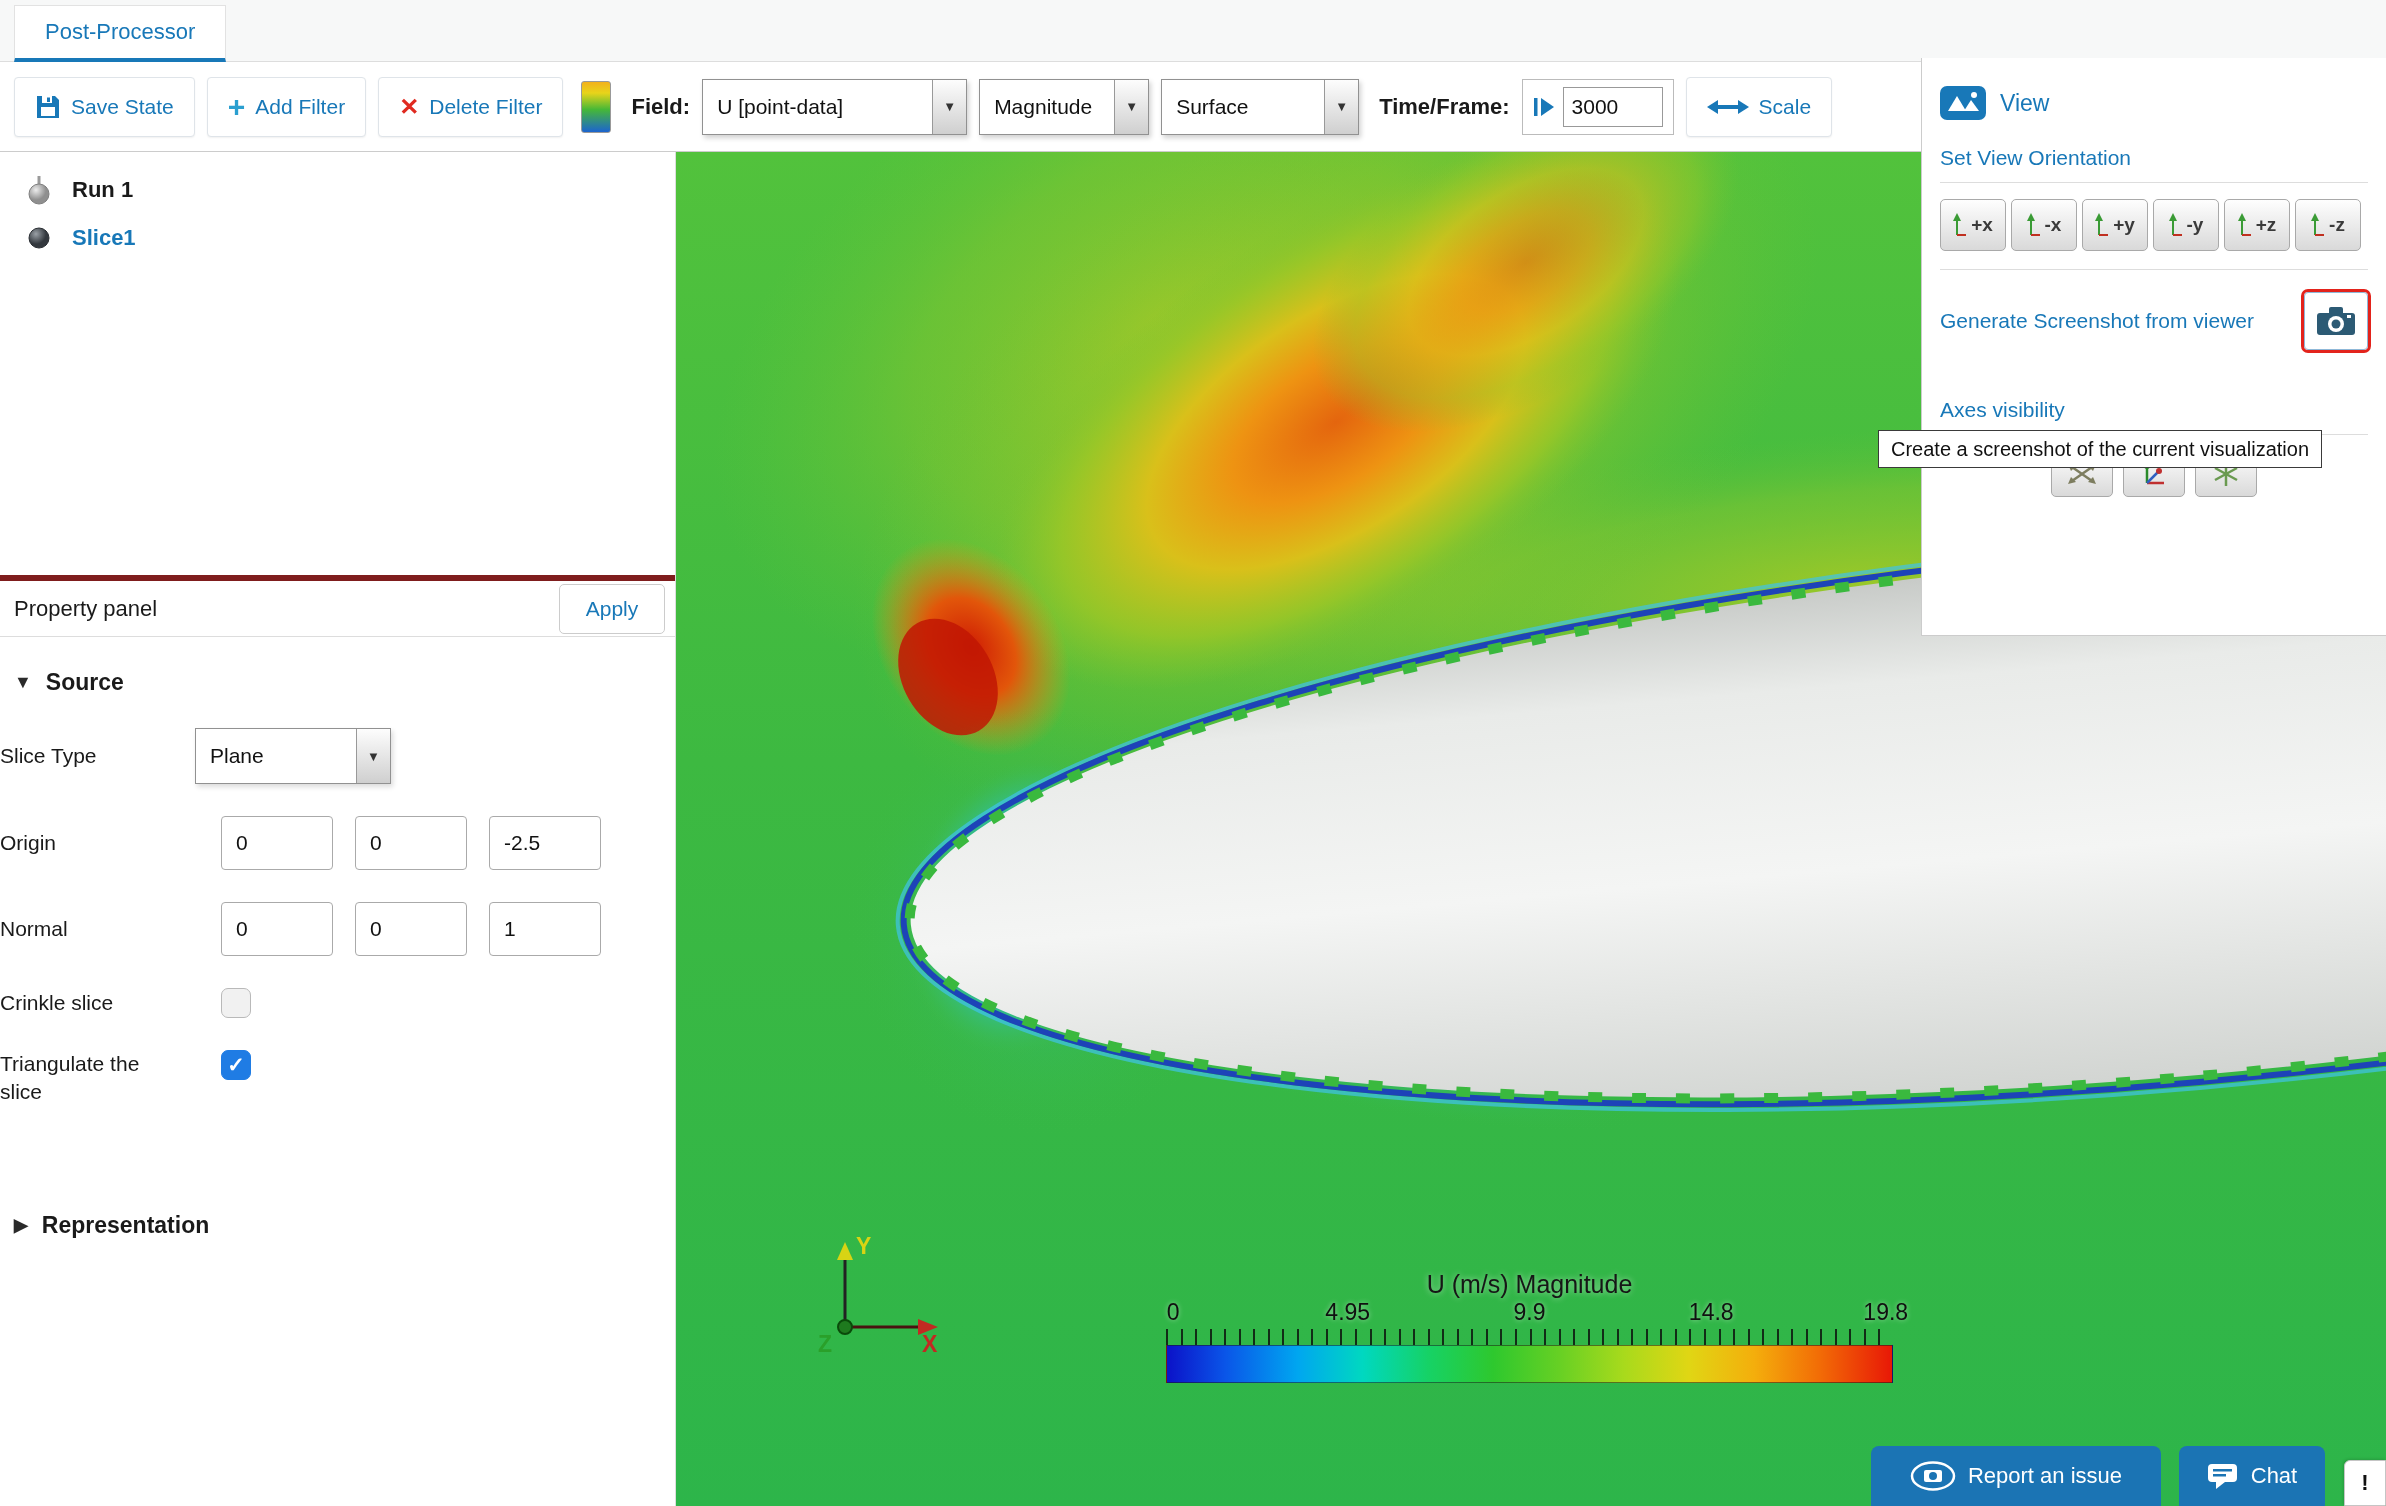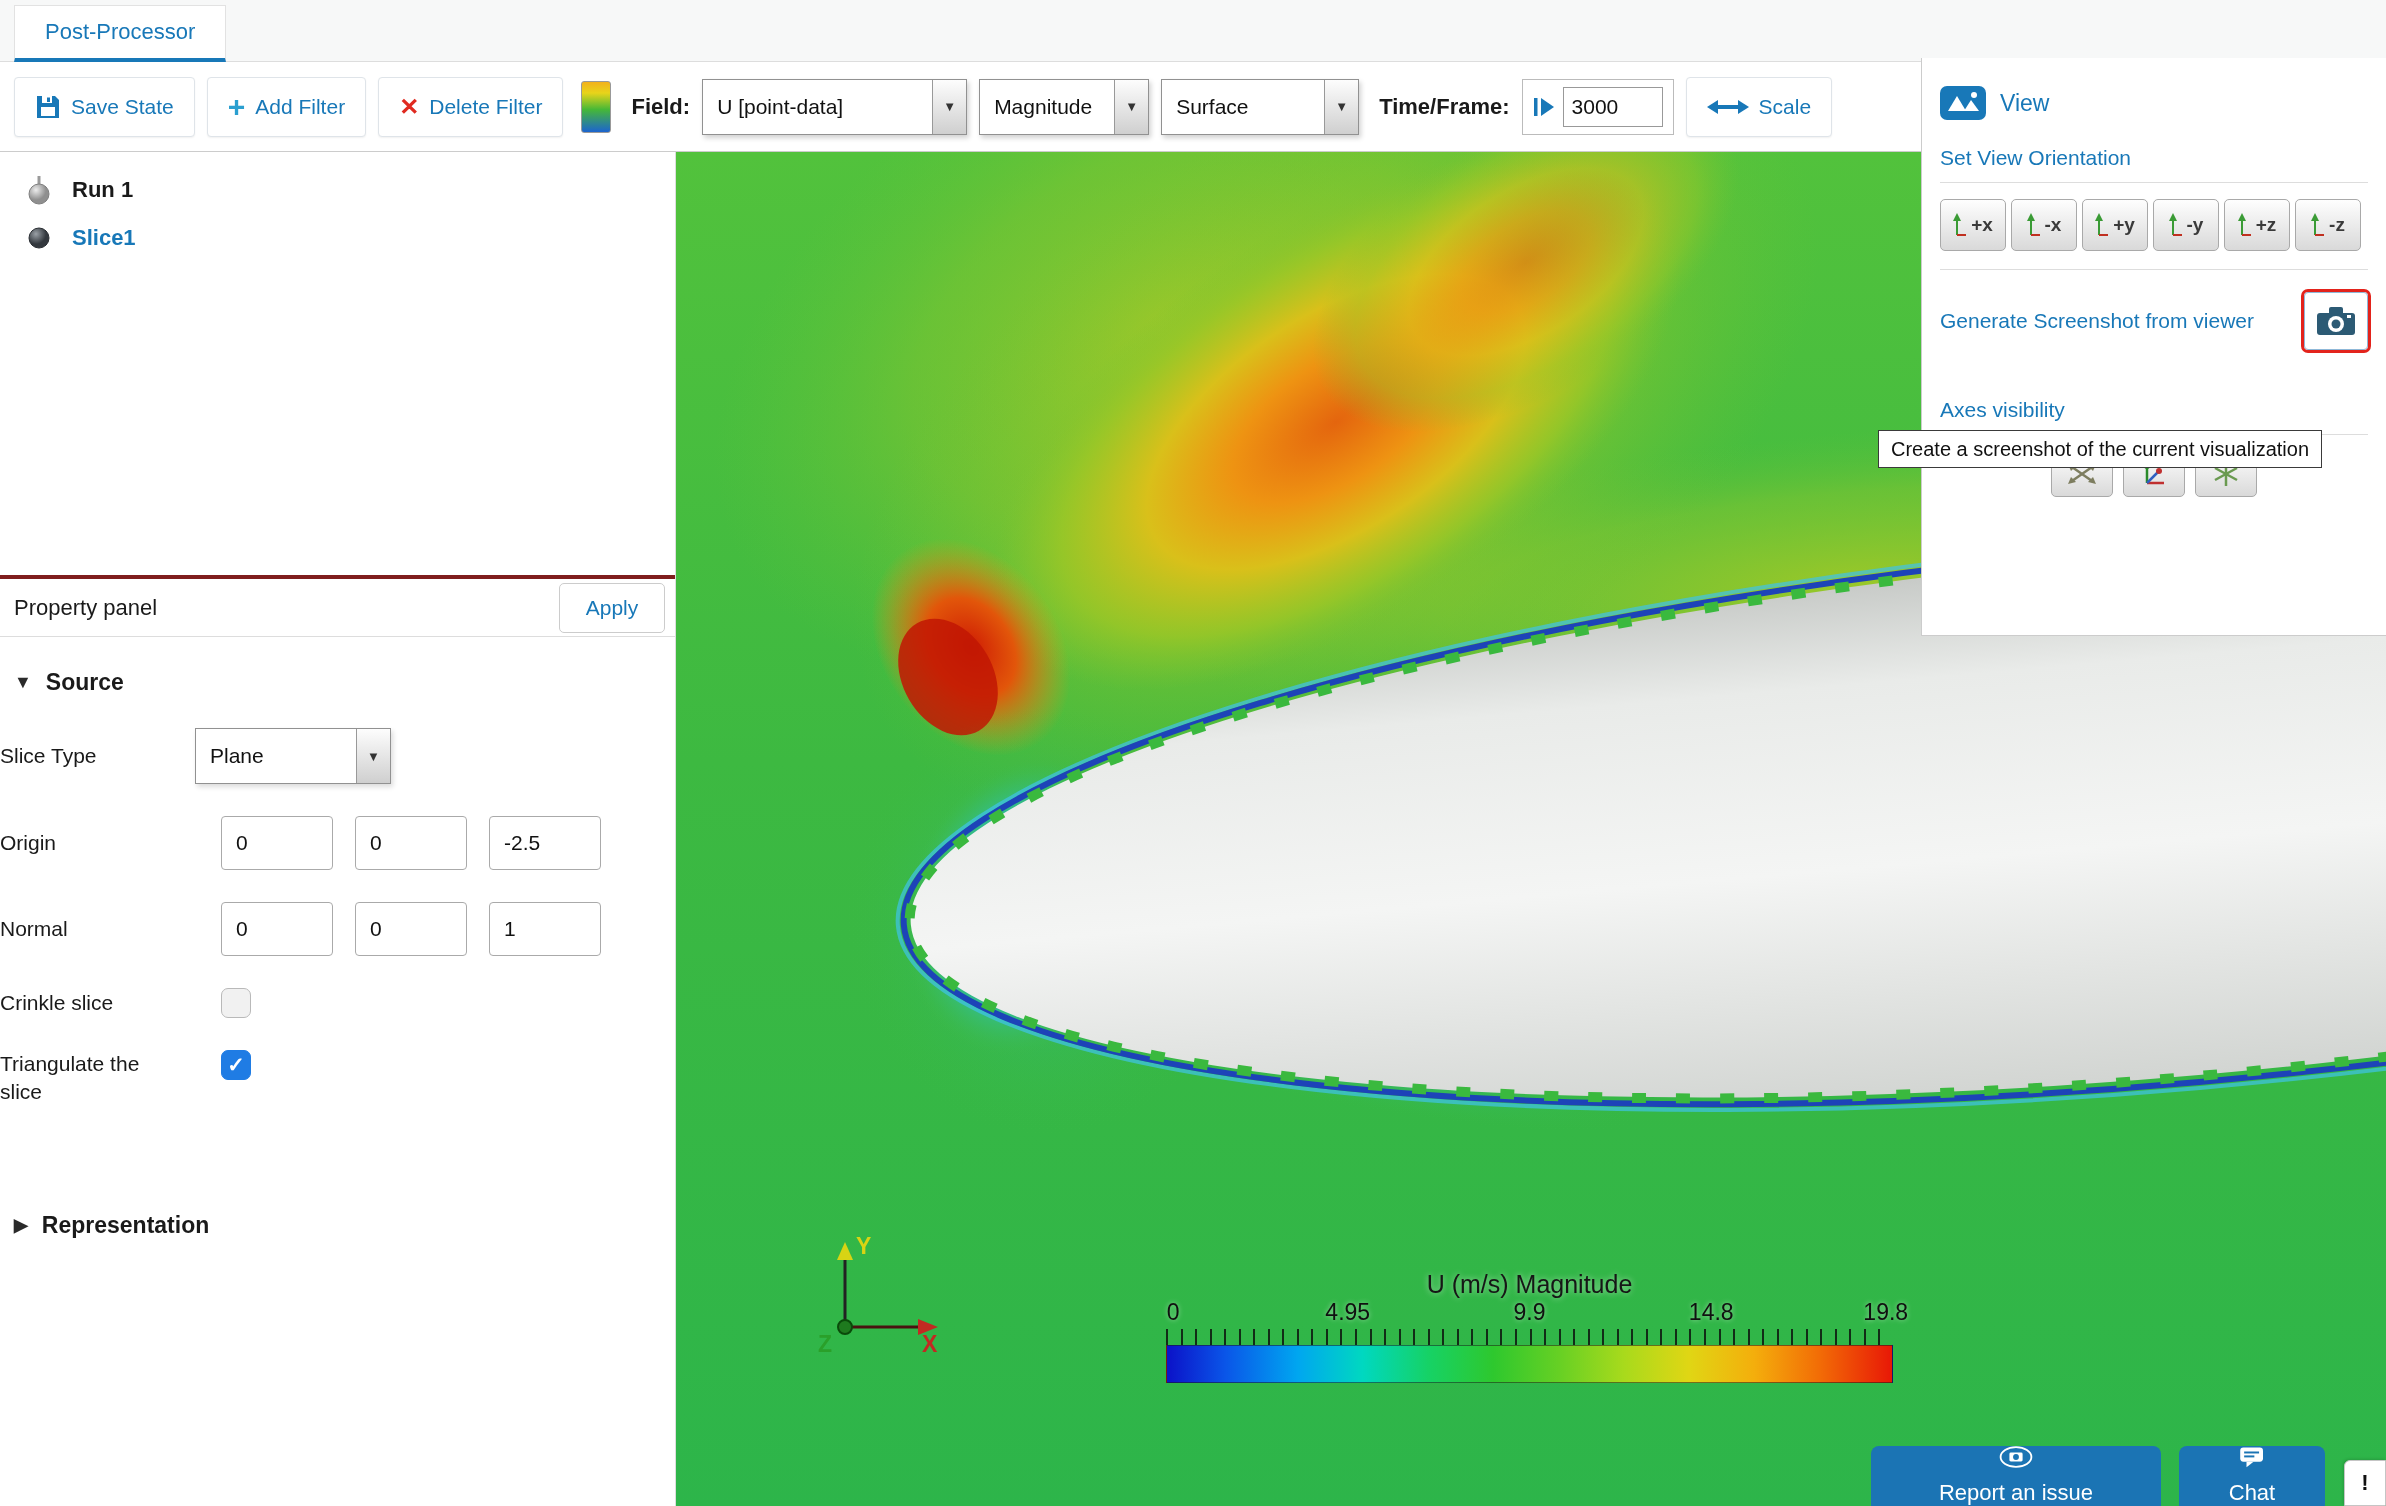--- a/index.html
+++ b/index.html
@@ -29,21 +29,21 @@
   .dropdown .arrow { width:34px; border-left:1px solid #999; background:linear-gradient(180deg,#fdfdfd,#cfcfcf);
                      display:flex; align-items:center; justify-content:center; font-size:13px; color:#333; }
   .time-box { height:56px; border:1px solid #bbb; display:flex; align-items:center; padding:0 10px; gap:8px; background:#fff; }
   .time-input { width:100px; height:40px; border:1px solid #999; font-size:21px; padding:0 8px; font-family:inherit; color:#111; }
 
   
   .left-panel { position:absolute; left:0; top:152px; width:676px; bottom:0; background:#fff; border-right:1px solid #ddd; z-index:3; }
   .tree { position:absolute; top:0; left:0; right:0; height:423px; padding:14px 0 0 26px; }
   .tree-item { display:flex; align-items:center; gap:20px; height:48px; font-size:22px; font-weight:bold; color:#1a1a1a; cursor:pointer; }
   .tree-item.selected { color:#1878b8; }
-  .prop-header { position:absolute; top:423px; left:0; right:0; height:62px; border-top:4px solid #7f1d1d; border-bottom:1px solid #ddd;
+  .prop-header { position:absolute; top:423px; left:0; right:0; height:62px; border-top:6px solid #7f1d1d; border-bottom:1px solid #ddd;
                  background:#fff; display:flex; align-items:center; justify-content:space-between; padding:0 10px 0 14px;
                  font-size:22px; color:#1a1a1a; }
   .apply-btn { width:106px; height:50px; background:#fff; border:1px solid #ccc; border-radius:5px; color:#1878b8; font-size:21px; cursor:pointer; }
   .prop-form { position:absolute; top:485px; left:0; right:0; bottom:0; }
   .section-header { display:flex; align-items:center; gap:14px; font-size:23px; font-weight:bold; color:#1a1a1a; padding-left:14px; margin-top:32px; cursor:pointer; }
   .tri { font-size:18px; color:#2a2a2a; }
   .form-row { display:flex; align-items:center; margin-top:32px; }
   .form-row.top { align-items:flex-start; }
   .form-label { width:195px; font-size:21px; color:#1a1a1a; padding-right:40px; line-height:1.35; }
   .num-input { width:112px; height:54px; border:1px solid #aaa; border-radius:4px; font-size:21px; padding-left:14px;
@@ -85,21 +85,21 @@
   .camera-btn { width:64px; height:58px; background:#fff; border:1px solid #8fb8d8; border-radius:4px;
                 outline:3px solid #e3231c; display:flex; align-items:center; justify-content:center; cursor:pointer; }
   .axes-row { display:flex; gap:10px; justify-content:center; margin-top:16px; }
   .axes-btn { width:62px; height:46px; border:1px solid #a9a9a9; border-radius:5px;
               background:linear-gradient(180deg,#fefefe,#d9d9d9); display:flex; align-items:center; justify-content:center; cursor:pointer; }
   .tooltip { position:absolute; left:1878px; top:430px; height:38px; line-height:36px; padding:0 12px; background:#fff;
              border:1px solid #3a3a3a; font-size:20px; color:#111; white-space:nowrap; z-index:6; }
 
   
   .footer-btn { position:absolute; bottom:0; height:60px; background:#1b74b4; border-radius:8px 8px 0 0;
-                display:flex; align-items:center; justify-content:center; gap:12px; color:#fff; font-size:22px; z-index:6; cursor:pointer;flex-direction:column; }
+                display:flex; align-items:center; justify-content:center; gap:12px; color:#fff; font-size:22px; z-index:6; cursor:pointer; }
   .report-btn { right:225px; width:290px; }
   .chat-btn { right:61px; width:146px; }
   .alert-box { position:absolute; right:0; bottom:0; width:42px; height:46px; background:#fff; border:1px solid #c5c5c5;
                border-radius:6px 0 0 0; display:flex; align-items:center; justify-content:center; font-size:22px; font-weight:bold;
                color:#111; z-index:6; box-shadow:-1px -1px 3px rgba(0,0,0,.15); cursor:pointer; }
 </style>
 </head>
 <body>
 
 <div id="app">

